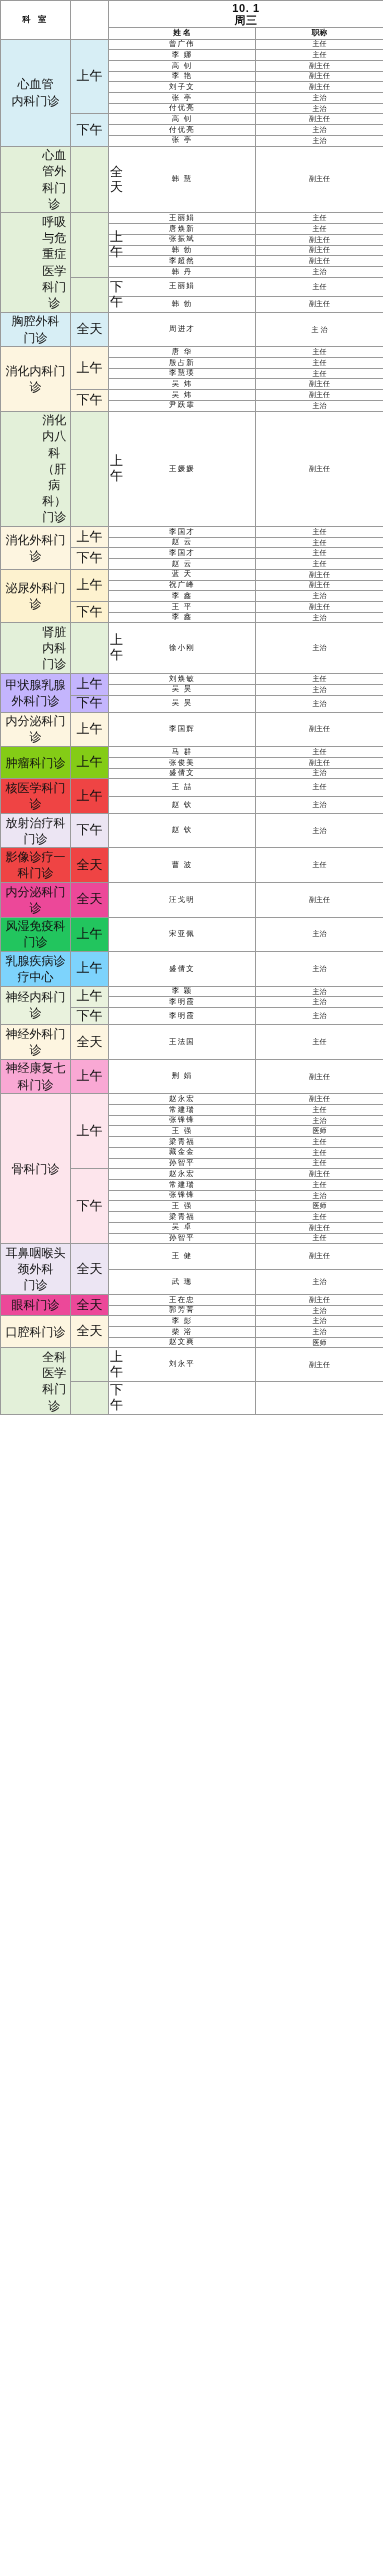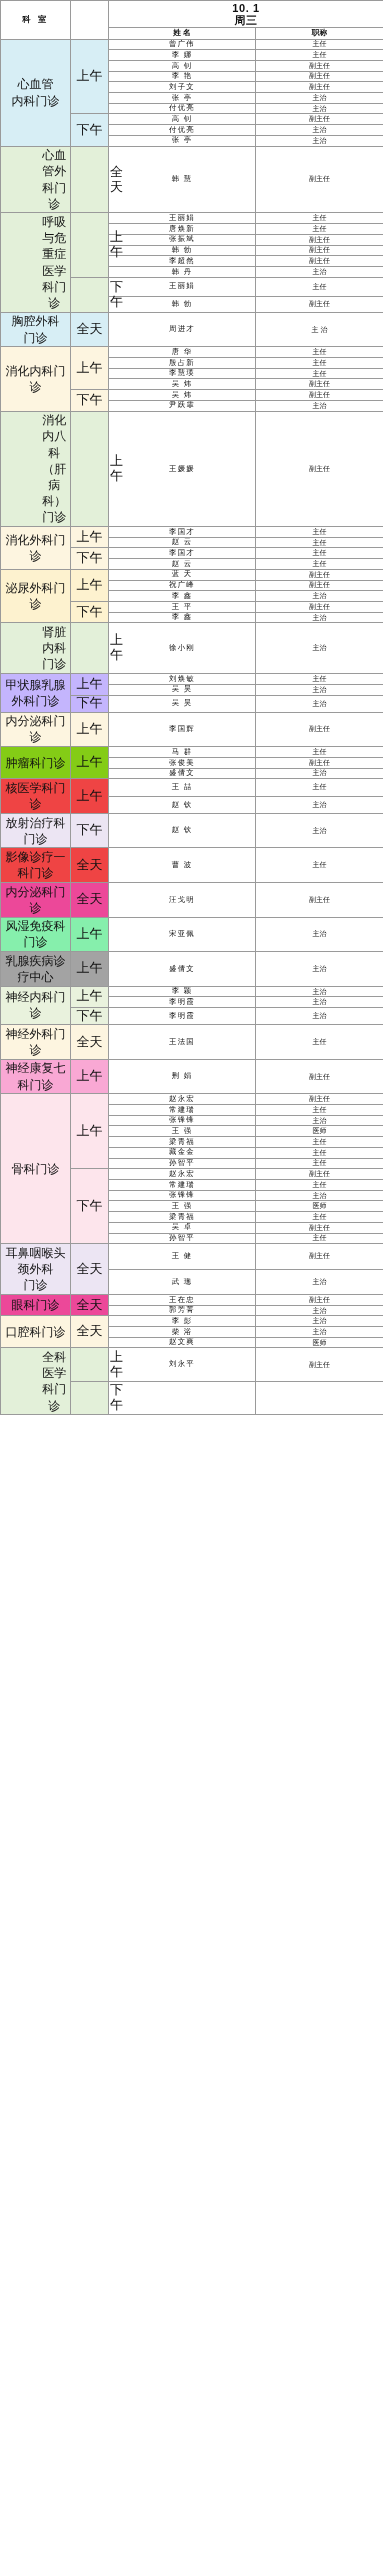--- a/index.html
+++ b/index.html
@@ -16,22 +16,22 @@
   .title{font-size:7px;}
   .c-blue{background:#d7eef5;}
   .c-green{background:#e3f0d9;padding-left:39px;}
   .c-cream{background:#fdf5e0;}
   .c-yellow{background:#fdf2cf;}
   .c-pink{background:#c4b5fd;}
   .c-violet{background:#84cc16;}
   .c-magenta{background:#ef4444;}
   .c-lav{background:#ece5f3;}
   .c-white{background:#ffffff;}
-  .c-peach{background:#86efac;}
-  .c-mint{background:#a3a3a3;}
+  .c-peach{background:#22c55e;}
+  .c-mint{background:#7dd3fc;}
   .c-sky{background:#ec4899;}
   .c-rose{background:#fde5ec;}
   .c-olive{background:#f9a8d4;}
   .c-grn2{background:#e9f2dd;}
 </style>
 </head>
 <body>
 
 <div id="sheet">
 <table>

